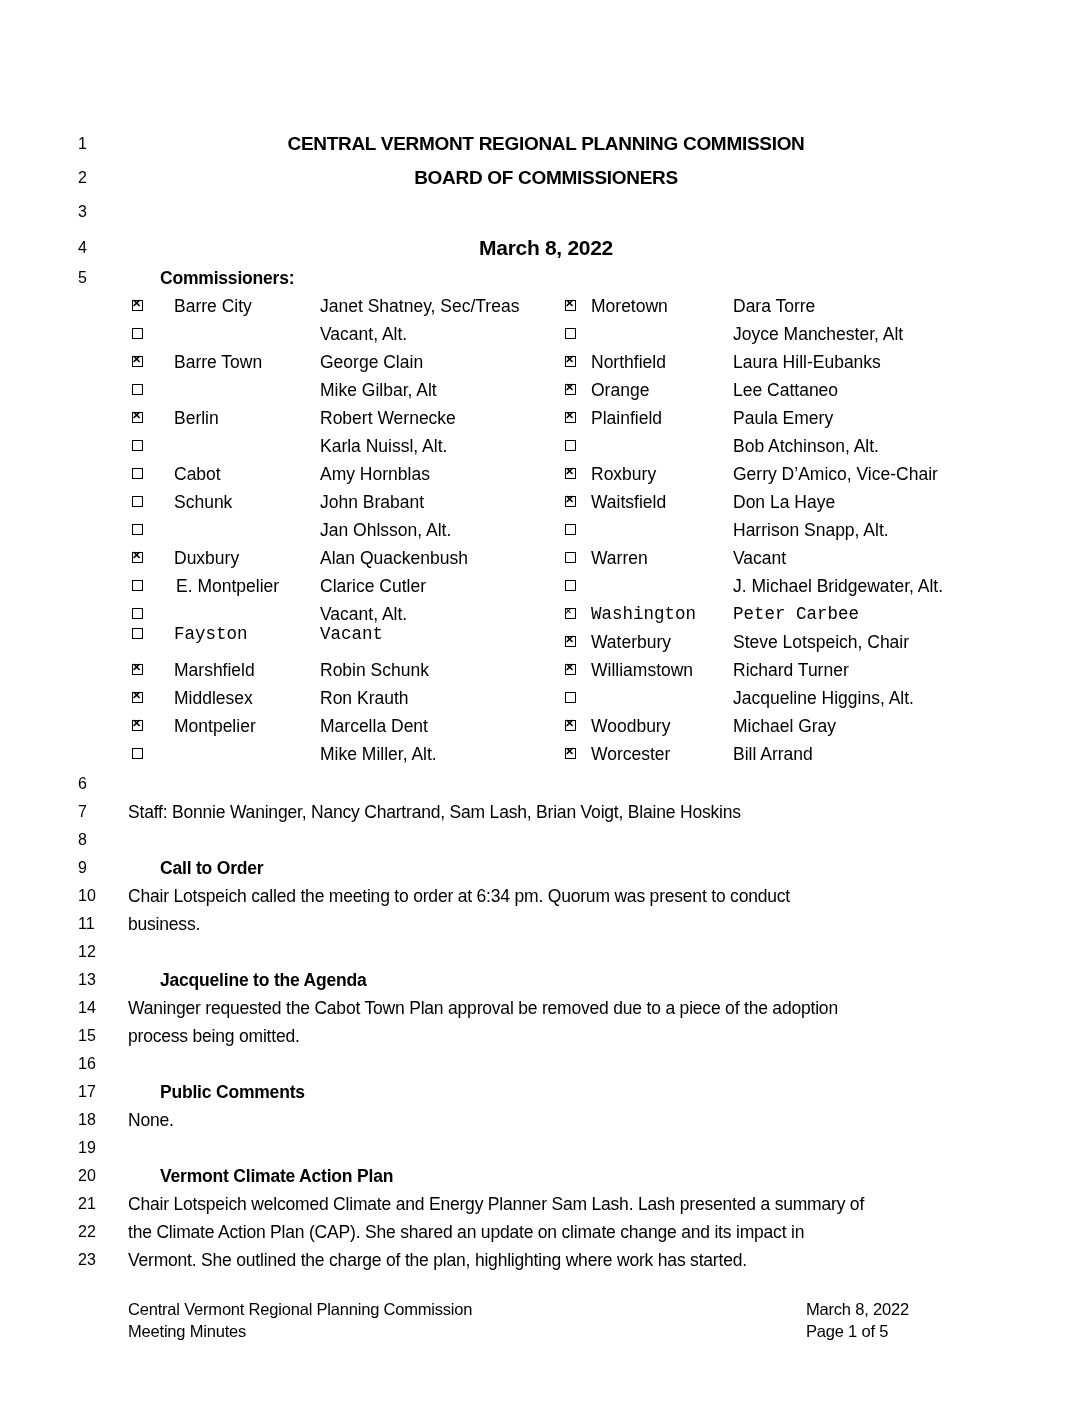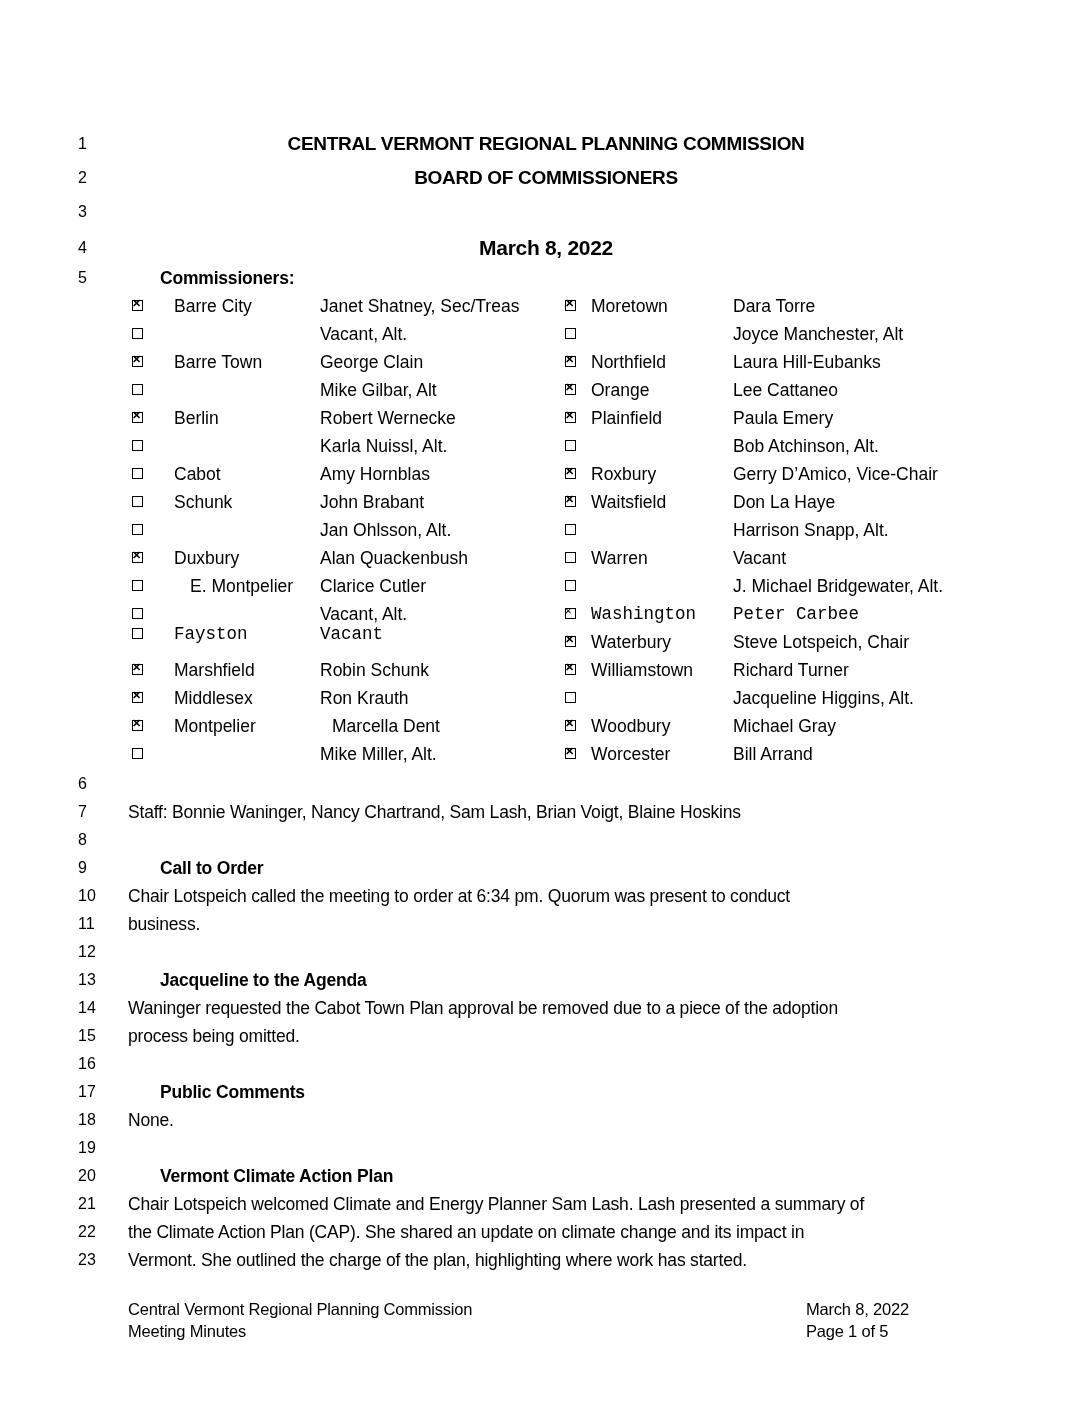--- a/index.html
+++ b/index.html
@@ -94,21 +94,21 @@
         <span class="town" style="left: 174px;"></span>
         <span class="name" style="left: 320px;">Jan Ohlsson, Alt.</span>
       </div>
       <div class="row" style="top: 544px; left: 0px; width: 1088px;">
         <span class="cb checked" style="left: 132px;"></span>
         <span class="town" style="left: 174px;">Duxbury</span>
         <span class="name" style="left: 320px; text-align: right;">Alan Quackenbush</span>
       </div>
       <div class="row" style="top: 572px; left: 0px; width: 1088px;">
         <span class="cb" style="left: 132px;"></span>
-        <span class="town" style="left: 190px;">E. Montpelier</span>
+        <span class="town" style="left: 176px;">E. Montpelier</span>
         <span class="name" style="left: 320px;">Clarice Cutler</span>
       </div>
       <div class="row" style="top: 600px; left: 0px; width: 1088px;">
         <span class="cb" style="left: 132px;"></span>
         <span class="town" style="left: 174px;"></span>
         <span class="name" style="left: 320px;">Vacant, Alt.</span>
       </div>
       <div class="row" style="top: 620px; left: 0px; width: 1028px; font-family: Liberation Mono, monospace;">
         <span class="cb" style="left: 132px;"></span>
         <span class="town" style="left: 174px;">Fayston</span>
@@ -120,21 +120,21 @@
         <span class="name" style="left: 320px;">Robin Schunk</span>
       </div>
       <div class="row" style="top: 684px; left: 0px; width: 1088px;">
         <span class="cb checked" style="left: 132px;"></span>
         <span class="town" style="left: 174px;">Middlesex</span>
         <span class="name" style="left: 320px;">Ron Krauth</span>
       </div>
       <div class="row" style="top: 712px; left: 0px; width: 1088px;">
         <span class="cb checked" style="left: 132px;"></span>
         <span class="town" style="left: 174px;">Montpelier</span>
-        <span class="name" style="left: 320px; margin-left: 12px;">Marcella Dent</span>
+        <span class="name" style="left: 320px;">Marcella Dent</span>
       </div>
       <div class="row" style="top: 740px; left: 0px; width: 1088px;">
         <span class="cb" style="left: 132px;"></span>
         <span class="town" style="left: 174px;"></span>
         <span class="name" style="left: 320px;">Mike Miller, Alt.</span>
       </div>
     </div>
   <div id="comm-right">
       <div class="row" style="top: 292px; left: 0px; width: 1088px;">
         <span class="cb checked" style="left: 565px;"></span>

